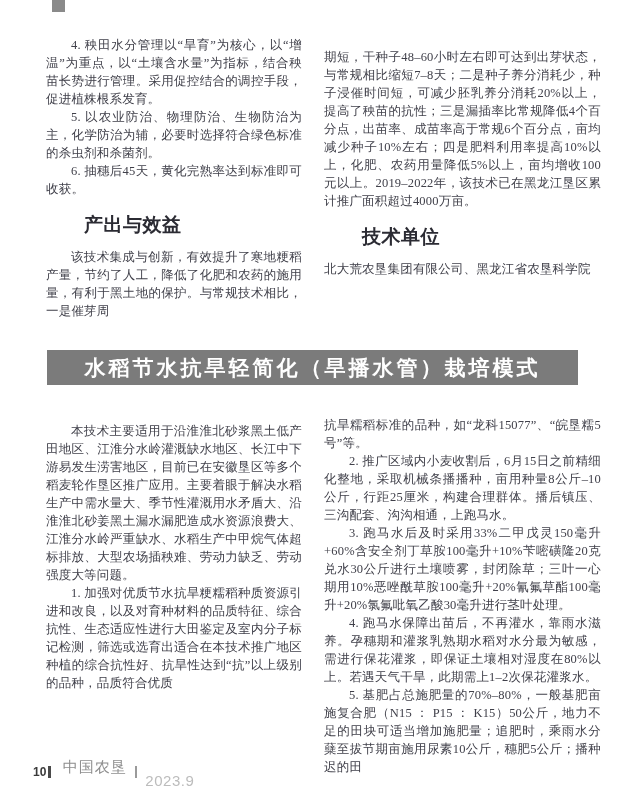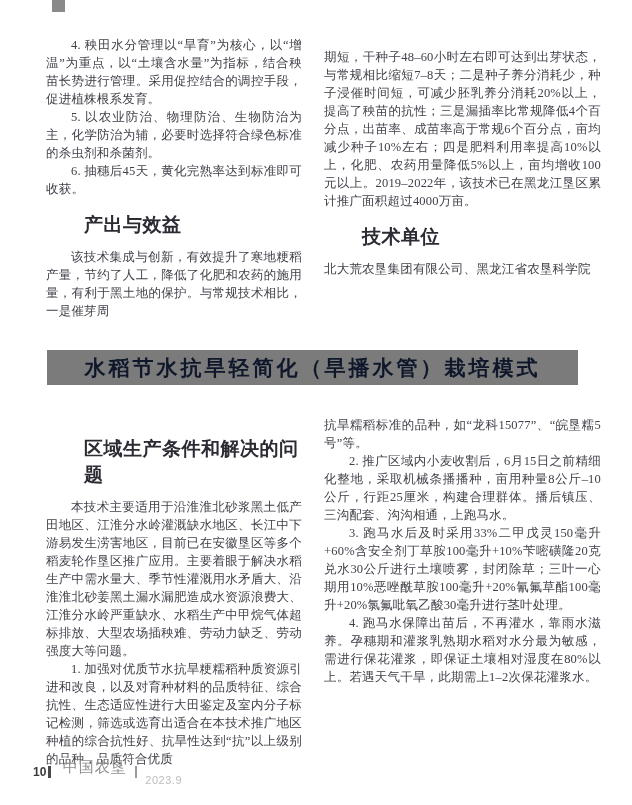--- a/index.html
+++ b/index.html
@@ -46,35 +46,35 @@
   .col-bl h3.heading:first-child, .col-tl h3.heading:first-child{margin-top:14px;}
   .col-bl h3.first{margin-top:2px;}
 
   .banner{
     position:absolute;left:47px;top:350px;width:531px;height:35px;
     background:var(--banner-bg,#7b7b7b);
     display:flex;align-items:center;justify-content:center;
   }
   .banner span{
     font-family:"Liberation Sans","DejaVu Sans",sans-serif;
-    font-size:21px;font-weight:bold;color:#0f172a;letter-spacing:3px;
+    font-size:21px;font-weight:bold;color:#ffffff;letter-spacing:3px;
     white-space:nowrap;
   }
 
   .footer{
     position:absolute;left:33px;top:764px;height:16px;
     display:flex;align-items:center;
     font-family:"Liberation Sans","DejaVu Sans",sans-serif;
   }
   .footer .page-num{font-size:12px;font-weight:bold;color:var(--footer-num,#3a3a3a);}
   .footer .bar{display:inline-block;width:2.5px;height:12px;margin:0 4px;}
   .footer .bar.dark{background:#4a4a4a;margin-left:2px;}
   .footer .bar.light{background:#9a9a9a;}
   .footer .journal{font-size:15px;color:var(--footer-journal,#8e8e8e);letter-spacing:1px;margin:0 4px 10px 8px;}
-  .footer .issue{font-size:11px;color:var(--footer-issue,#bcbcbc);letter-spacing:0.5px;margin-left:4px;margin-top:16px;}
+  .footer .issue{font-size:15px;color:var(--footer-issue,#bcbcbc);letter-spacing:0.5px;margin-left:4px;margin-top:16px;}
 </style>
 </head>
 <body>
 
 <div class="page">
 
   <div class="corner-square"></div>
 
   <div class="col col-tl">
     <p class="body indent">4. 秧田水分管理以“旱育”为核心，以“增温”为重点，以“土壤含水量”为指标，结合秧苗长势进行管理。采用促控结合的调控手段，促进植株根系发育。</p>
@@ -88,30 +88,30 @@
     <p class="body">期短，干种子48–60小时左右即可达到出芽状态，与常规相比缩短7–8天；二是种子养分消耗少，种子浸催时间短，可减少胚乳养分消耗20%以上，提高了秧苗的抗性；三是漏插率比常规降低4个百分点，出苗率、成苗率高于常规6个百分点，亩均减少种子10%左右；四是肥料利用率提高10%以上，化肥、农药用量降低5%以上，亩均增收100元以上。2019–2022年，该技术已在黑龙江垦区累计推广面积超过4000万亩。</p>
     <h3 class="heading">技术单位</h3>
     <p class="body">北大荒农垦集团有限公司、黑龙江省农垦科学院</p>
   </div>
 
   <div class="banner">
     <span>水稻节水抗旱轻简化（旱播水管）栽培模式</span>
   </div>
 
   <div class="col col-bl">
-    <h3 class="heading first">区域生产条件和解决的问题</h3>
     <p class="body indent">本技术主要适用于沿淮淮北砂浆黑土低产田地区、江淮分水岭灌溉缺水地区、长江中下游易发生涝害地区，目前已在安徽垦区等多个稻麦轮作垦区推广应用。主要着眼于解决水稻生产中需水量大、季节性灌溉用水矛盾大、沿淮淮北砂姜黑土漏水漏肥造成水资源浪费大、江淮分水岭严重缺水、水稻生产中甲烷气体超标排放、大型农场插秧难、劳动力缺乏、劳动强度大等问题。</p>
     <p class="body indent">1. 加强对优质节水抗旱粳糯稻种质资源引进和改良，以及对育种材料的品质特征、综合抗性、生态适应性进行大田鉴定及室内分子标记检测，筛选或选育出适合在本技术推广地区种植的综合抗性好、抗旱性达到“抗”以上级别的品种，品质符合优质</p>
   </div>
 
   <div class="col col-br">
     <p class="body">抗旱糯稻标准的品种，如“龙科15077”、“皖垦糯5号”等。</p>
     <p class="body indent">2. 推广区域内小麦收割后，6月15日之前精细化整地，采取机械条播播种，亩用种量8公斤–10公斤，行距25厘米，构建合理群体。播后镇压、三沟配套、沟沟相通，上跑马水。</p>
     <p class="body indent">3. 跑马水后及时采用33%二甲戊灵150毫升+60%含安全剂丁草胺100毫升+10%苄嘧磺隆20克兑水30公斤进行土壤喷雾，封闭除草；三叶一心期用10%恶唑酰草胺100毫升+20%氰氟草酯100毫升+20%氯氟吡氧乙酸30毫升进行茎叶处理。</p>
     <p class="body indent">4. 跑马水保障出苗后，不再灌水，靠雨水滋养。孕穗期和灌浆乳熟期水稻对水分最为敏感，需进行保花灌浆，即保证土壤相对湿度在80%以上。若遇天气干旱，此期需上1–2次保花灌浆水。</p>
+    <p class="body indent">5. 基肥占总施肥量的70%–80%，一般基肥亩施复合肥（N15 ： P15 ： K15）50公斤，地力不足的田块可适当增加施肥量；追肥时，乘雨水分蘖至拔节期亩施用尿素10公斤，穗肥5公斤；播种迟的田</p>
   </div>
 
   <div class="footer">
     <span class="page-num">10</span>
     <span class="bar dark"></span>
     <span class="journal">中国农垦</span>
     <span class="bar light"></span>
     <span class="issue">2023.9</span>
   </div>
 

